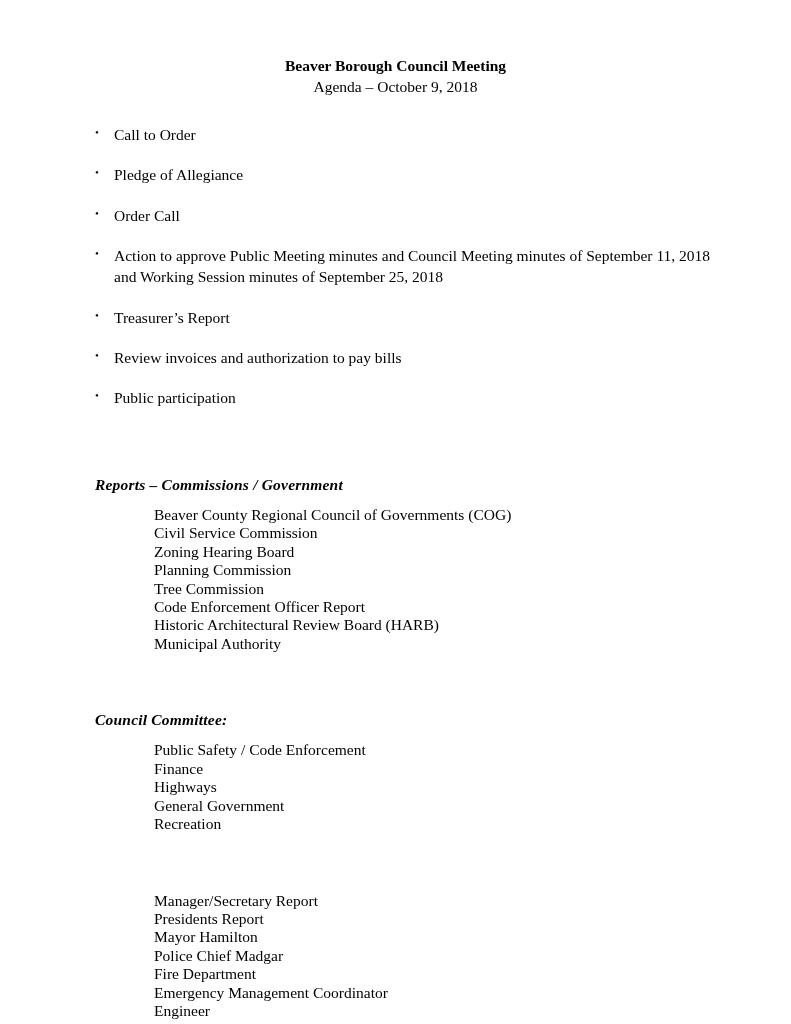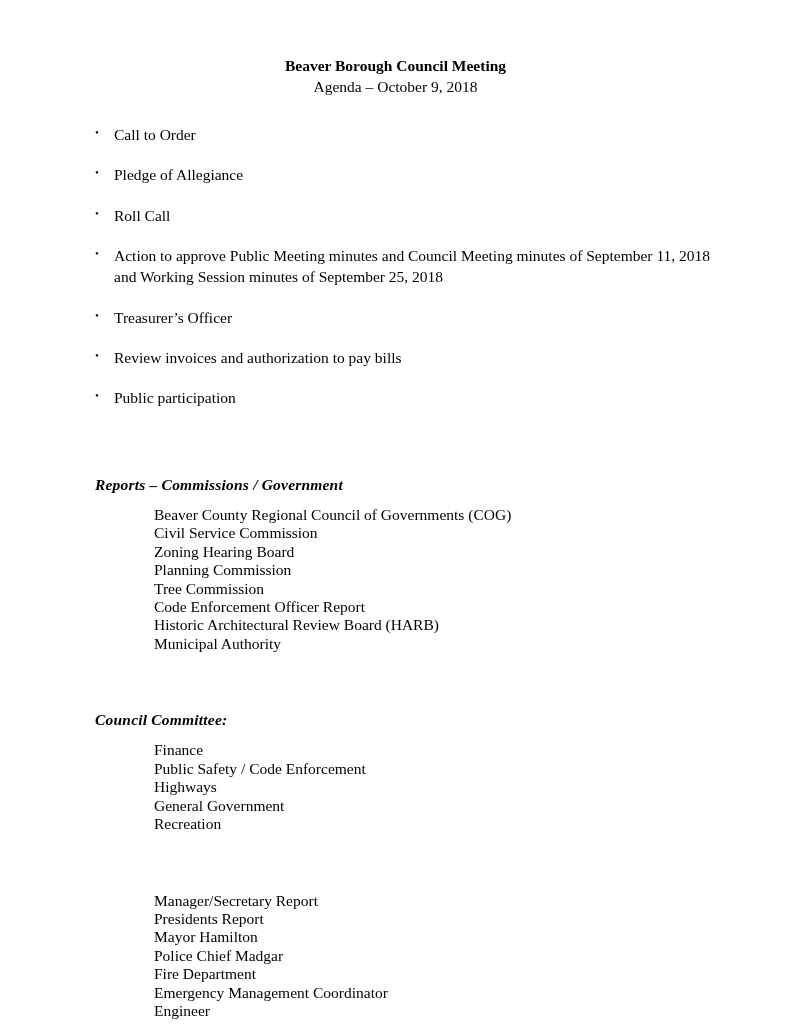--- a/index.html
+++ b/index.html
@@ -90,29 +90,29 @@
     <li>
       <span class="bullet">•</span>
       <span>Call to Order</span>
     </li>
     <li>
       <span class="bullet">•</span>
       <span>Pledge of Allegiance</span>
     </li>
     <li>
       <span class="bullet">•</span>
-      <span>Roll Call</span>
+      <span>Order Call</span>
     </li>
     <li>
       <span class="bullet">•</span>
       <span>Action to approve Public Meeting minutes and Council Meeting minutes of September 11, 2018 and Working Session minutes of September 25, 2018</span>
     </li>
     <li>
       <span class="bullet">•</span>
-      <span>Treasurer’s Officer</span>
+      <span>Treasurer’s Report</span>
     </li>
     <li>
       <span class="bullet">•</span>
       <span>Review invoices and authorization to pay bills</span>
     </li>
     <li>
       <span class="bullet">•</span>
       <span>Public participation</span>
     </li>
   </ul>
@@ -131,22 +131,22 @@
       <li>Historic Architectural Review Board (HARB)</li>
       <li>Municipal Authority</li>
     </ul>
   </div>
 
   <div class="gap-md"></div>
 
   <div class="section">
     <div class="section-heading">Council Committee:</div>
     <ul class="section-items">
+      <li>Public Safety / Code Enforcement</li>
       <li>Finance</li>
-      <li>Public Safety / Code Enforcement</li>
       <li>Highways</li>
       <li>General Government</li>
       <li>Recreation</li>
     </ul>
   </div>
 
   <div class="gap-md"></div>
 
   <div class="section">
     <ul class="section-items">

